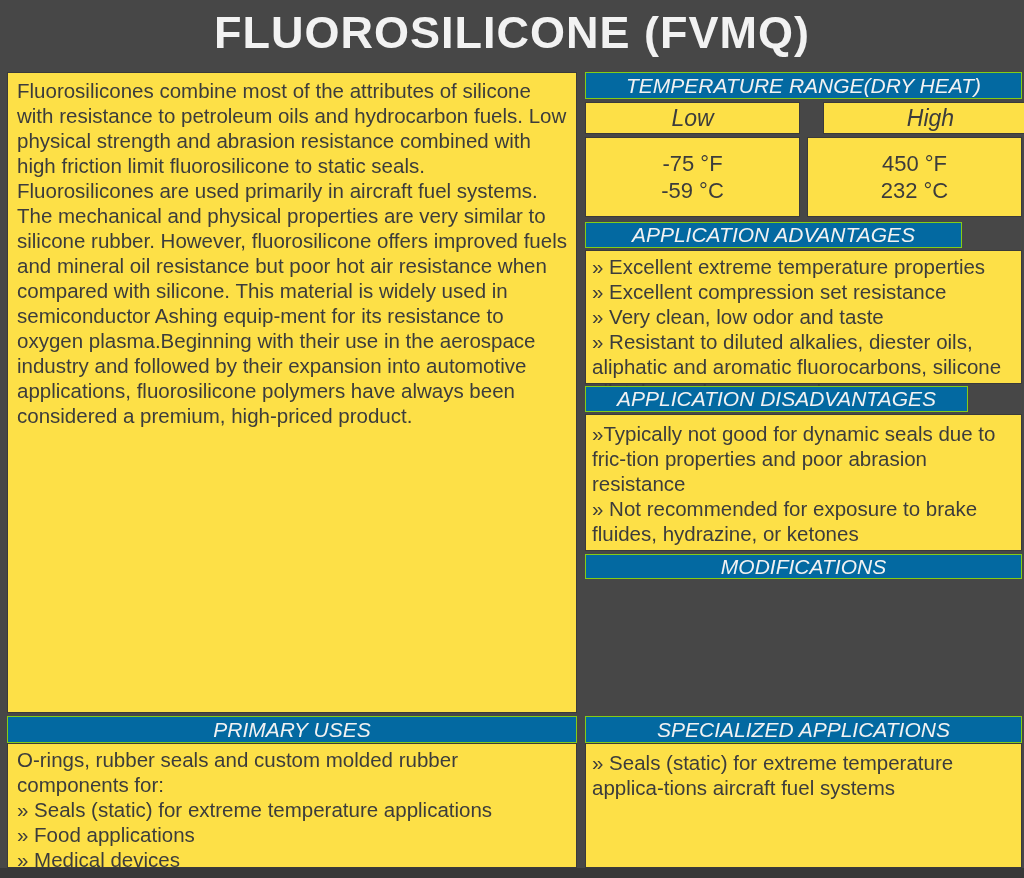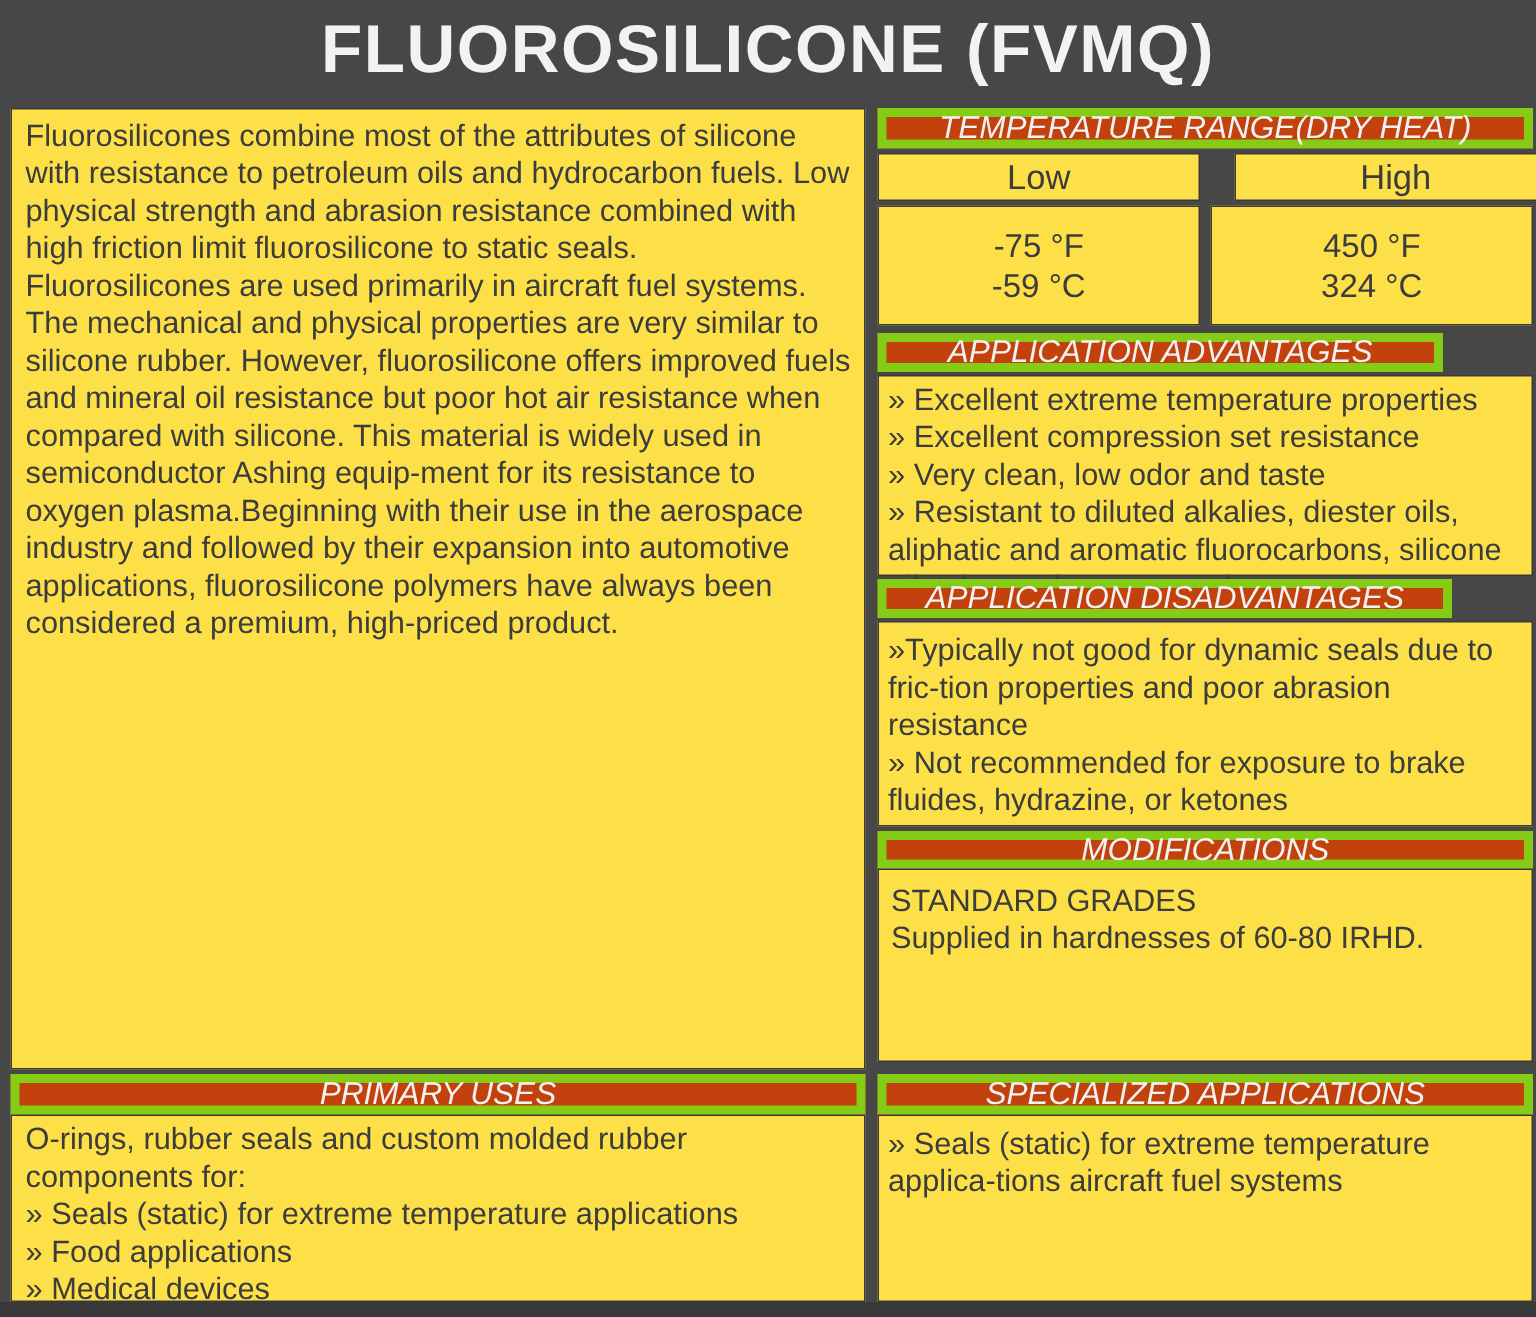--- a/index.html
+++ b/index.html
@@ -16,36 +16,36 @@
     color: #f2f2f2; font-size: 45px; line-height: 66px;
     text-align: center; letter-spacing: 1px; white-space: nowrap; font-weight: bold;
   }
 
   .panel {
     position: absolute; background: #fde047; color: #3c3c3c;
     box-sizing: border-box; border: 1px solid #3a3a3a;
     font-size: 20.5px; line-height: 25px;
   }
   .hdr {
-    position: absolute; background: #c2410c; color: #f2f2f2;
-    box-sizing: border-box; border: 6px solid #84cc16;
+    position: absolute; background: #0369a1; color: #f2f2f2;
+    box-sizing: border-box; border: 1px solid #84cc16;
     font-style: italic; font-size: 21px; text-align: center;
     display: flex; align-items: center; justify-content: center;
     white-space: nowrap;
   }
 
   
   .desc-box    { left: 7px;  top: 72px;  width: 570px; height: 641px; padding: 5px 9px; }
   .primary-hdr { left: 7px;  top: 716px; width: 570px; height: 27px; }
   .primary-box { left: 7px;  top: 743px; width: 570px; height: 125px; padding: 3px 9px; }
 
   
   .temp-hdr      { left: 585px; top: 72px;  width: 437px; height: 27px; }
   .temp-col-hdr  { height: 32px; top: 102px; display: flex; align-items: center; justify-content: center;
-                   font-size: 23px; }
+                   font-style: italic; font-size: 23px; }
   .temp-low-hdr  { left: 585px; width: 215px; }
   .temp-high-hdr { left: 823px; width: 215px; }
   .temp-val      { height: 80px; top: 137px; display: flex; flex-direction: column;
                    align-items: center; justify-content: center; font-size: 22px; line-height: 27px; }
   .temp-low-val  { left: 585px; width: 215px; }
   .temp-high-val { left: 807px; width: 215px; }
 
   .adv-hdr     { left: 585px; top: 222px; width: 377px; height: 26px; }
   .adv-box     { left: 585px; top: 250px; width: 437px; height: 134px; padding: 3px 6px; }
   .disadv-hdr  { left: 585px; top: 386px; width: 383px; height: 26px; }
@@ -90,21 +90,21 @@
   <div class="panel temp-col-hdr temp-high-hdr">
     <span>High</span>
   </div>
 
   <div class="panel temp-val temp-low-val">
     <div>-75 °F</div>
     <div>-59 °C</div>
   </div>
   <div class="panel temp-val temp-high-val">
     <div>450 °F</div>
-    <div>324 °C</div>
+    <div>232 °C</div>
   </div>
 
   <div class="hdr adv-hdr">
     <span>APPLICATION ADVANTAGES</span>
   </div>
   <div class="panel adv-box">
     <div class="bullet-item">» Excellent extreme temperature properties</div>
     <div class="bullet-item">» Excellent compression set resistance</div>
     <div class="bullet-item">» Very clean, low odor and taste</div>
     <div class="bullet-item">» Resistant to diluted alkalies, diester oils, aliphatic and aromatic fluorocarbons, silicone oil, toluene, benzene and ozone</div>
@@ -114,24 +114,20 @@
     <span>APPLICATION DISADVANTAGES</span>
   </div>
   <div class="panel disadv-box">
     <div class="bullet-item">»Typically not good for dynamic seals due to fric-tion properties and poor abrasion resistance</div>
     <div class="bullet-item">» Not recommended for exposure to brake fluides, hydrazine, or ketones</div>
   </div>
 
   <div class="hdr mod-hdr">
     <span>MODIFICATIONS</span>
   </div>
-  <div class="panel mod-box">
-    <div class="bullet-item">STANDARD GRADES</div>
-    <div class="bullet-item">Supplied in hardnesses of 60-80 IRHD.</div>
-  </div>
 
   <div class="hdr spec-hdr">
     <span>SPECIALIZED APPLICATIONS</span>
   </div>
   <div class="panel spec-box">
     <div class="bullet-item">» Seals (static) for extreme temperature applica-tions aircraft fuel systems</div>
   </div>
 
   <div class="bottom-strip"></div>
 

